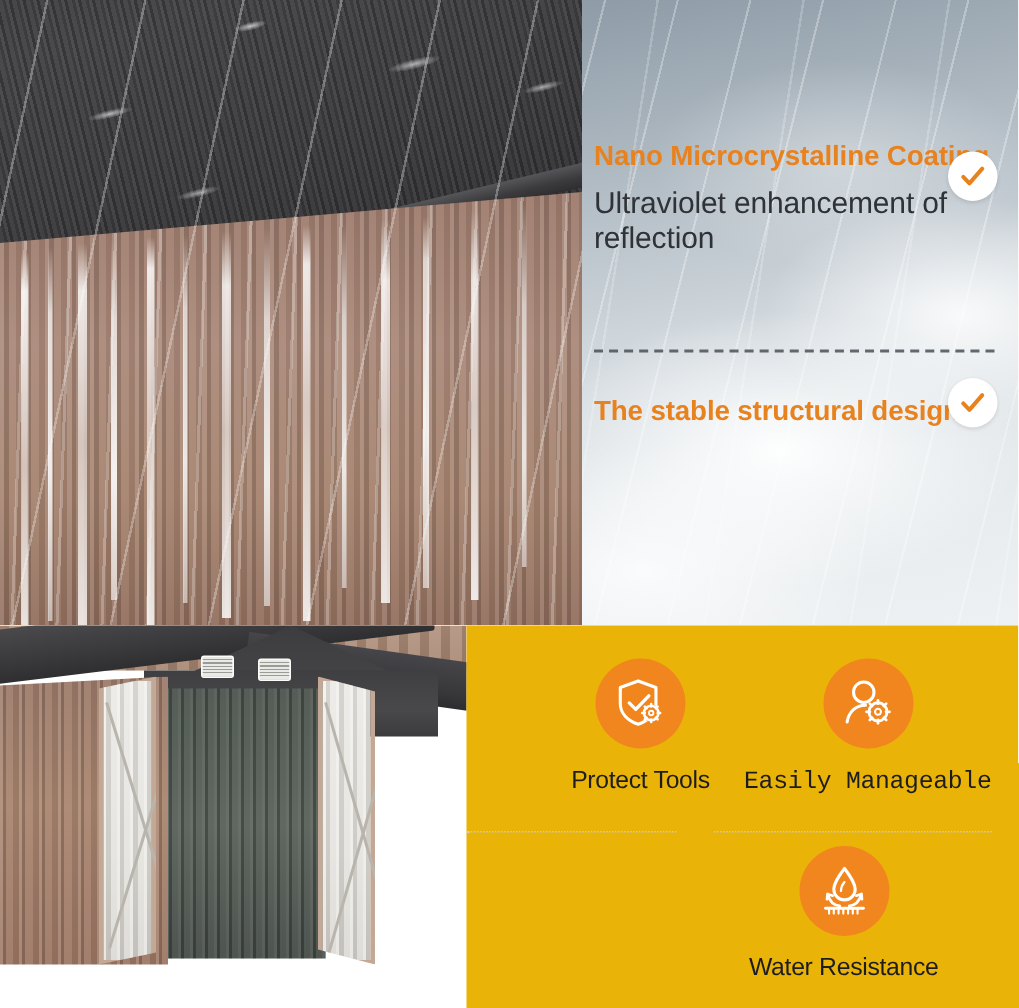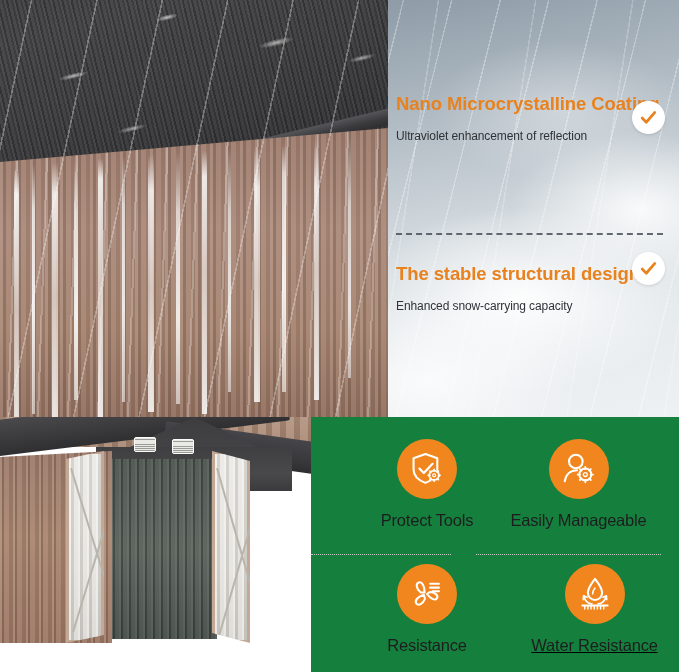--- a/index.html
+++ b/index.html
@@ -141,21 +141,21 @@
         rgba(255,255,255,0) 31.6px, rgba(255,255,255,0) 64px);
   }
 
   
   .feature{position:absolute;left:396px;width:268px;}
   .feature-title{
     color:#e8821e;font-weight:bold;font-size:18.5px;line-height:23px;
     letter-spacing:-.1px;margin:0 0 10px 0;
   }
   .feature-line{
-    color:#2f3337;font-size:12px;line-height:22.5px;margin:0;
+    color:#2f3337;font-size:20px;line-height:22.5px;margin:0;
     letter-spacing:-.1px;
   }
   .check-badge{
     position:absolute;width:33px;height:33px;border-radius:50%;
     background:#ffffff;display:flex;align-items:center;justify-content:center;
     box-shadow:0 1px 3px rgba(0,0,0,.13);
   }
   .divider-dashed{
     position:absolute;left:396px;width:267px;height:0;
     border-top:2px dashed #4a5159;opacity:.85;
@@ -231,21 +231,21 @@
   .shed-bg{
     position:absolute;left:0;top:0;width:311px;height:30px;
     background:
       repeating-linear-gradient(90deg,
         rgba(0,0,0,.10) 0px, rgba(0,0,0,.10) 6px,
         rgba(255,255,255,.10) 6px, rgba(255,255,255,.10) 14px),
       linear-gradient(180deg,#b08f7b 0%,#a5846f 100%);
   }
 
   
-  .grid{position:absolute;left:311px;top:0;width:368px;height:255px;background:#15803d;}
+  .grid{position:absolute;left:311px;top:0;width:368px;height:255px;background:#eab308;}
   .cell{position:absolute;display:flex;flex-direction:column;align-items:center;}
   .icon-circle{
     width:60px;height:60px;border-radius:50%;
     background:#f2861e;display:flex;align-items:center;justify-content:center;
   }
   .cell-label{
     margin-top:12px;font-size:16.5px;color:#1d1d1f;white-space:nowrap;letter-spacing:-.2px;
   }
   .h-div{
     position:absolute;height:0;border-top:1.5px dotted #c9c9c9;
@@ -280,21 +280,20 @@
     <div class="check-badge" style="left:632px;top:101px;">
       <svg width="19" height="19" viewBox="0 0 24 24">
         <path d="M4 12.6 L9.2 18 L20 5.6" fill="none" stroke="#E8821E" stroke-width="3.4" stroke-linecap="round" stroke-linejoin="round"></path>
       </svg>
     </div>
 
     <div class="divider-dashed" style="top:233px;"></div>
 
     <div class="feature" style="top:262px;">
       <div class="feature-title">The stable structural design</div>
-      <p class="feature-line">Enhanced snow-carrying capacity</p>
     </div>
     <div class="check-badge" style="left:632px;top:252px;">
       <svg width="19" height="19" viewBox="0 0 24 24">
         <path d="M4 12.6 L9.2 18 L20 5.6" fill="none" stroke="#E8821E" stroke-width="3.4" stroke-linecap="round" stroke-linejoin="round"></path>
       </svg>
     </div>
   </div>
 
   <div class="bottom-section">
 
@@ -344,21 +343,21 @@
                 <line x1="3.9" y1="3.9" x2="5.4" y2="5.4"></line>
                 <line x1="3.9" y1="-3.9" x2="5.4" y2="-5.4"></line>
                 <line x1="-5.4" y1="5.4" x2="-3.9" y2="3.9"></line>
               </g>
             </g>
           </svg>
         </div>
         <div class="cell-label">Protect Tools</div>
       </div>
 
-      <div class="cell" style="left:185px;top:22px;width:165px;">
+      <div class="cell" style="left:185px;top:22px;width:165px;font-family:Liberation Mono, monospace;">
         <div class="icon-circle">
           <svg width="38" height="38" viewBox="0 0 48 48">
             <circle cx="20" cy="14.5" r="8.6" fill="none" stroke="#ffffff" stroke-width="2.6"></circle>
             <path d="M6 39.5 C7.5 30.5 13.5 25.5 21.5 25.5" fill="none" stroke="#ffffff" stroke-width="2.6" stroke-linecap="round"></path>
             <g transform="translate(32,31)">
               <circle cx="0" cy="0" r="9.4" fill="#F2861E"></circle>
               <circle cx="0" cy="0" r="7.6" fill="none" stroke="#ffffff" stroke-width="2.4"></circle>
               <circle cx="0" cy="0" r="2.5" fill="none" stroke="#ffffff" stroke-width="1.7"></circle>
               <g stroke="#ffffff" stroke-width="2.3" stroke-linecap="round">
                 <line x1="0" y1="-9.7" x2="0" y2="-6.8"></line>
@@ -369,39 +368,22 @@
                 <line x1="4.9" y1="4.9" x2="6.9" y2="6.9"></line>
                 <line x1="4.9" y1="-4.9" x2="6.9" y2="-6.9"></line>
                 <line x1="-6.9" y1="6.9" x2="-4.9" y2="4.9"></line>
               </g>
             </g>
           </svg>
         </div>
         <div class="cell-label">Easily Manageable</div>
       </div>
 
-      <div class="cell" style="left:36px;top:147px;width:160px;">
-        <div class="icon-circle">
-          <svg width="38" height="38" viewBox="0 0 48 48">
-            <g fill="none" stroke="#ffffff" stroke-width="2.6" stroke-linejoin="round">
-              <path d="M21 22 C21 14 18 8 13.5 9.5 C9.5 11 10.5 18 16 22 Z"></path>
-              <path d="M20 25 C13 27 8 32 10.5 36 C13 39.5 19 36.5 21.5 30 Z"></path>
-              <path d="M24 24 C28 29.5 34 33 36.5 29.5 C38.8 26 34.5 21.5 27.5 21.5 Z"></path>
-            </g>
-            <g stroke="#ffffff" stroke-width="2.7" stroke-linecap="round">
-              <line x1="28" y1="11" x2="39" y2="11"></line>
-              <line x1="28" y1="16" x2="39" y2="16"></line>
-              <line x1="31" y1="20.5" x2="39" y2="20.5"></line>
-            </g>
-          </svg>
-        </div>
-        <div class="cell-label">Resistance</div>
-      </div>
-
-      <div class="cell" style="left:201px;top:147px;width:165px;text-decoration:underline;">
+
+      <div class="cell" style="left:169px;top:147px;width:165px;">
         <div class="icon-circle">
           <svg width="38" height="38" viewBox="0 0 48 48">
             <path d="M24 5 C24 5 33 16.5 33 22.5 C33 27.6 28.9 31.5 24 31.5 C19.1 31.5 15 27.6 15 22.5 C15 16.5 24 5 24 5 Z" fill="none" stroke="#ffffff" stroke-width="2.6" stroke-linejoin="round"></path>
             <path d="M21 24 C21 21 22.3 18.5 24 16.5" fill="none" stroke="#ffffff" stroke-width="1.9" stroke-linecap="round"></path>
             <path d="M10 27 C11.5 33 15 36 20 36.5" fill="none" stroke="#ffffff" stroke-width="2.3" stroke-linecap="round"></path>
             <path d="M38 27 C36.5 33 33 36 28 36.5" fill="none" stroke="#ffffff" stroke-width="2.3" stroke-linecap="round"></path>
             <path d="M9.2 31 L9.6 26.4 L14 28" fill="none" stroke="#ffffff" stroke-width="2.1" stroke-linejoin="round" stroke-linecap="round"></path>
             <path d="M38.8 31 L38.4 26.4 L34 28" fill="none" stroke="#ffffff" stroke-width="2.1" stroke-linejoin="round" stroke-linecap="round"></path>
             <line x1="8" y1="38.5" x2="40" y2="38.5" stroke="#ffffff" stroke-width="2.4" stroke-linecap="round"></line>
             <g stroke="#ffffff" stroke-width="1.8" stroke-linecap="round">

